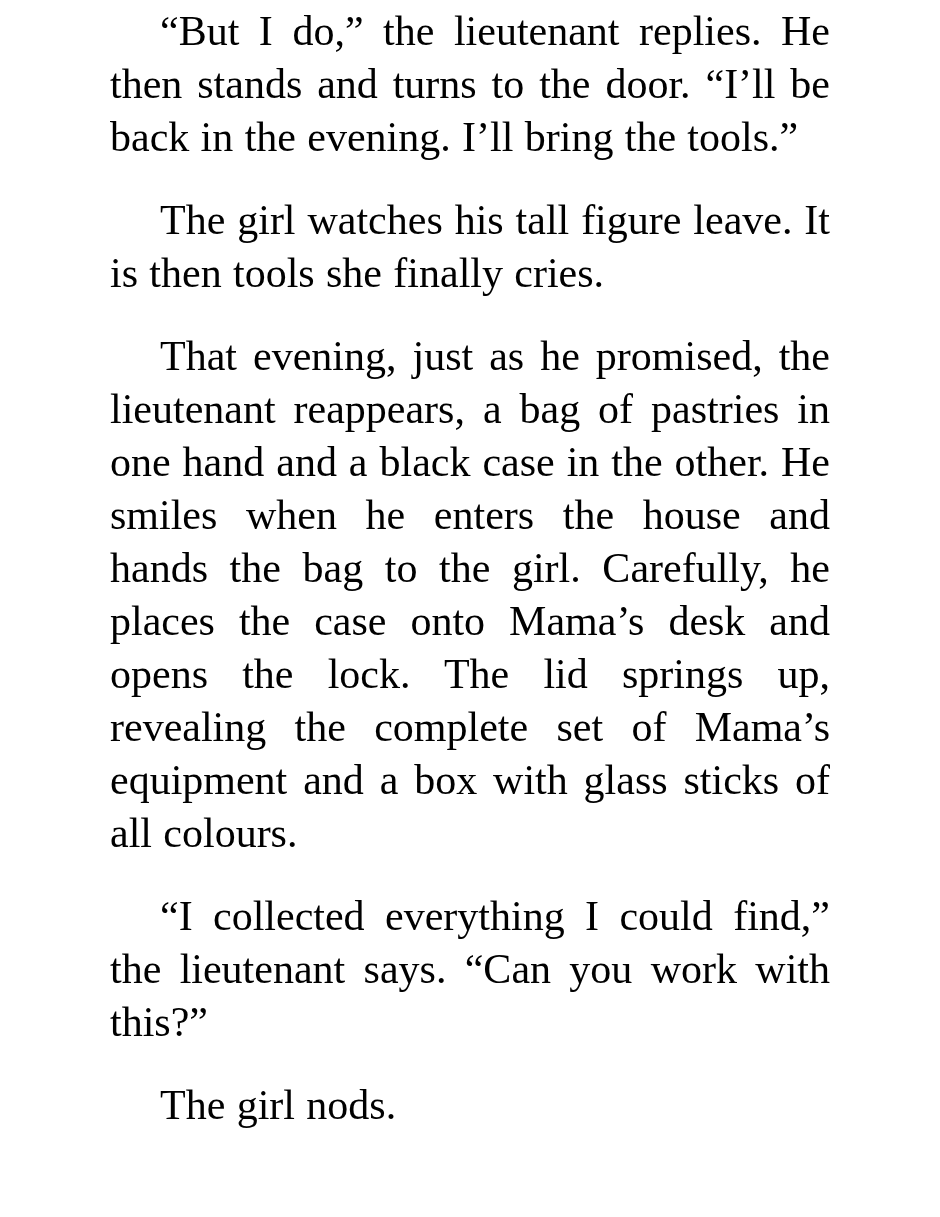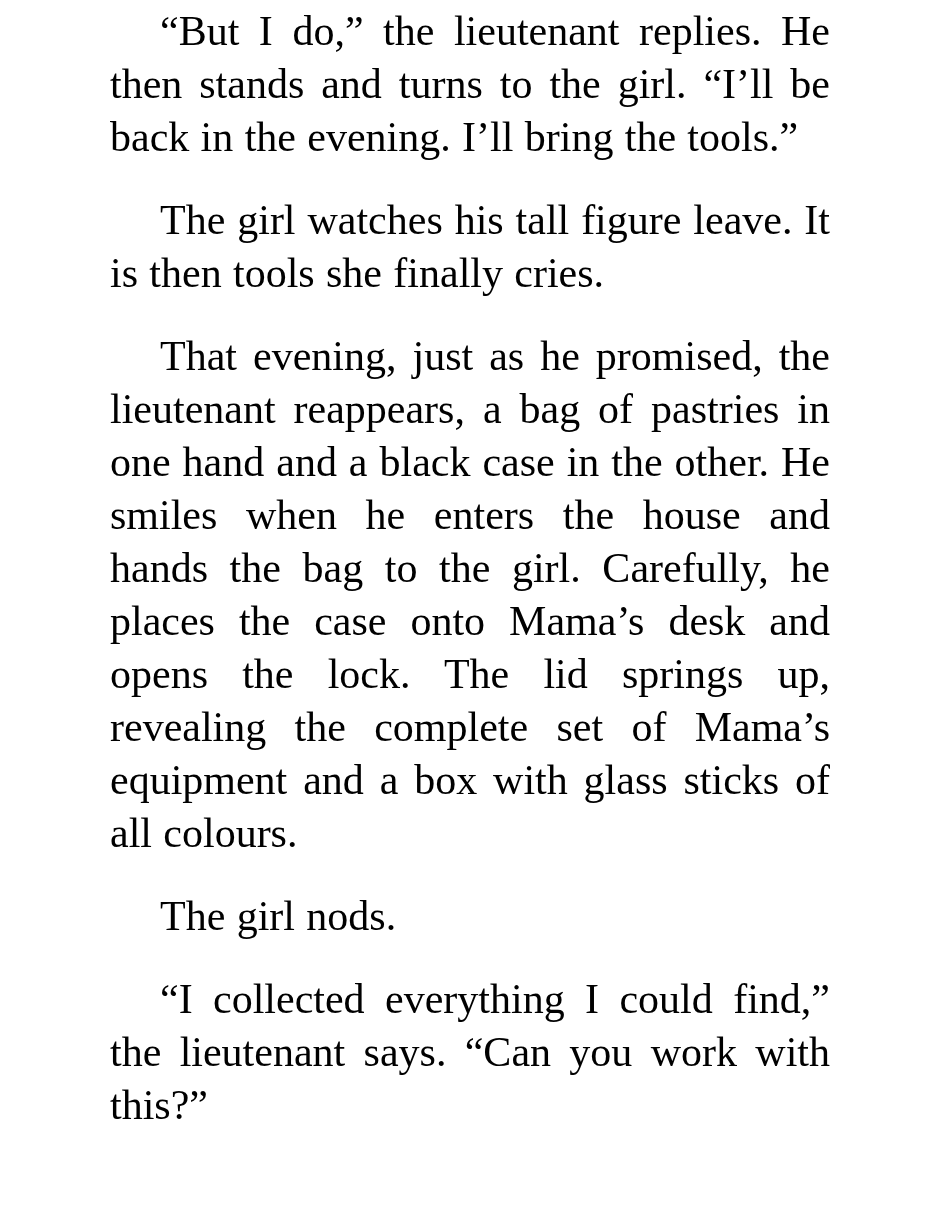--- a/index.html
+++ b/index.html
@@ -31,18 +31,18 @@
     word-spacing: 0.02em;
   }
   .page p:last-child {
     margin-bottom: 0;
   }
 </style>
 </head>
 <body>
 
 <div class="page">
-  <p>“But I do,” the lieutenant replies. He then stands and turns to the girl. “I’ll be back in the evening. I’ll bring the tools.”</p>
+  <p>“But I do,” the lieutenant replies. He then stands and turns to the door. “I’ll be back in the evening. I’ll bring the tools.”</p>
   <p>The girl watches his tall figure leave. It is then tools she finally cries.</p>
   <p>That evening, just as he promised, the lieutenant reappears, a bag of pastries in one hand and a black case in the other. He smiles when he enters the house and hands the bag to the girl. Carefully, he places the case onto Mama’s desk and opens the lock. The lid springs up, revealing the complete set of Mama’s equipment and a box with glass sticks of all colours.</p>
+  <p>“I collected everything I could find,” the lieutenant says. “Can you work with this?”</p>
   <p>The girl nods.</p>
-  <p>“I collected everything I could find,” the lieutenant says. “Can you work with this?”</p>
 </div>
 
 </body></html>

